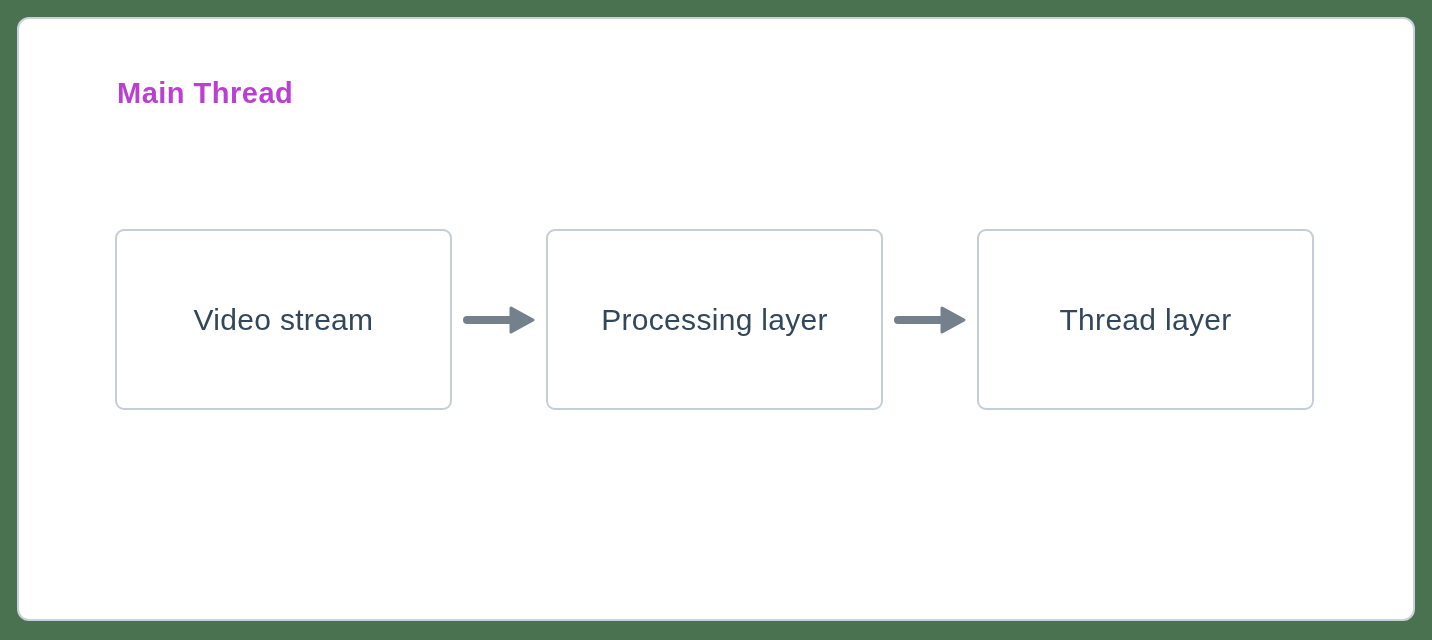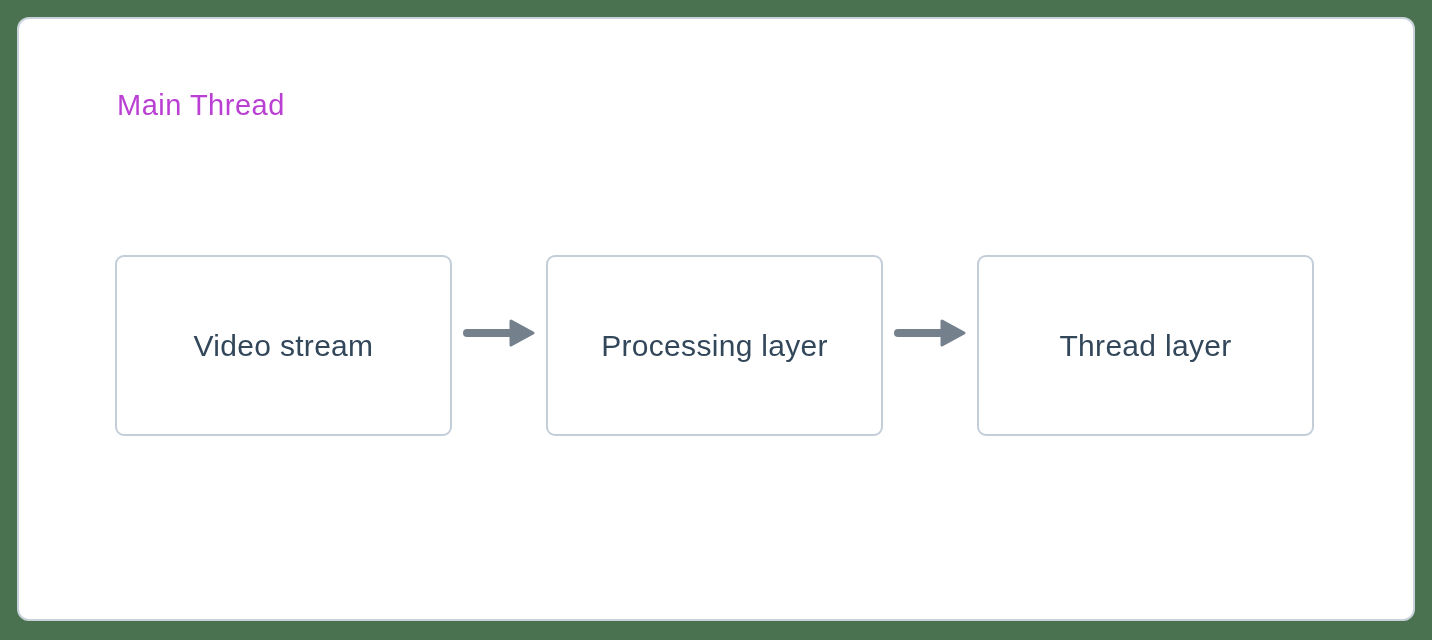--- a/index.html
+++ b/index.html
@@ -19,24 +19,23 @@
     height: 600px;
     background: #ffffff;
     border: 2px solid #c9d2da;
     border-radius: 12px;
   }
   .title {
     position: absolute;
     left: 98px;
     top: 58px;
     font-size: 29px;
-    font-weight: 400;
+    font-weight: 700;
     letter-spacing: 0.5px;
     color: #ba3fd3;
-    margin-top: 12px;
   }
   .flow {
     position: absolute;
     left: 96px;
     top: 210px;
     display: flex;
     align-items: center;
   }
   .node {
     width: 333px;
@@ -44,21 +43,20 @@
     background: #ffffff;
     border: 2px solid #c3ced9;
     border-radius: 9px;
     display: flex;
     align-items: center;
     justify-content: center;
     font-size: 30px;
     font-weight: 400;
     letter-spacing: 0.3px;
     color: #33475a;
-    margin-top: 26px;
   }
   .arrow-cell {
     width: 94px;
     display: flex;
     align-items: center;
     justify-content: center;
   }
   .arrow-svg {
     display: block;
   }

